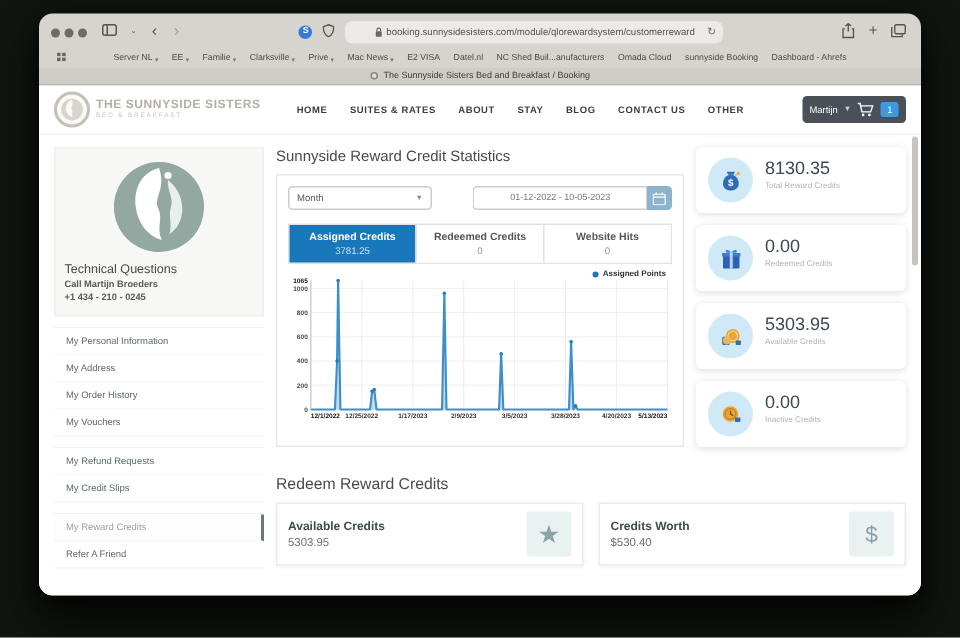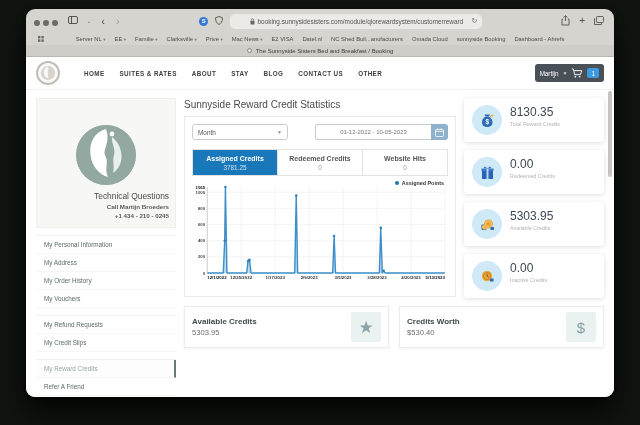--- a/index.html
+++ b/index.html
@@ -37,21 +37,21 @@
   .nav{display:flex;gap:15px;margin-left:24px;flex:1}
   .nav-item{font-size:6.3px;font-weight:bold;color:#3d3d3d;letter-spacing:.4px;cursor:pointer}
   .user-btn{background:#495057;border-radius:3px;height:18px;display:flex;align-items:center;gap:4px;padding:0 5px}
   .user-name{color:#fff;font-size:6.3px}
   .user-caret{color:#cfd2d6;font-size:5px}
   .cart-badge{background:#3d9ae0;color:#fff;font-size:6.3px;border-radius:2px;padding:1.5px 4px}
   
   .content{display:flex;gap:8px;padding:8px 10px 0 10px}
   
   .sb{width:140px;flex-shrink:0}
-  .help-card{background:#f7f7f6;border:1px solid #efefee;text-align:right;padding:26px 6px 8px}
+  .help-card{background:#f7f7f6;border:1px solid #efefee;text-align:left;padding:9px 6px 8px}
   .help-logo{width:60px;height:60px;border-radius:50%;background:#93a8a1;margin:0 auto 6px;overflow:hidden}
   .help-title{font-size:8.4px;color:#4a4a4a}
   .help-line{font-size:6.2px;font-weight:bold;color:#5a5a5a;margin-top:2px}
   .menu-group{margin-top:7px;border-top:1px solid #f1f1f0}
   .menu-item{font-size:6.3px;color:#5c6b66;padding:5px 8px;border-bottom:1px solid #f6f6f5;cursor:pointer;background:#fff}
   .menu-item.active{color:#9aa5a1;border-right:2px solid #6b7a75;background:#fdfdfd}
   
   .rest{flex:1;min-width:0}
   .row-top{display:flex;gap:8px}
   .main{flex:1;min-width:0}
@@ -203,20 +203,24 @@
   </div>
 
   <div class="site">
 
     <div class="site-header">
       <span class="logo-circle">
         <svg viewBox="0 0 20 20">
             <circle cx="10" cy="10" r="9" fill="#d8d5cf"></circle>
             <path d="M10 2 C6 3 4.5 7 5 10.5 C5.4 13.5 8 16 10.5 16.5 C9.5 14 11 12 9.8 10 C8.6 8 11.5 6.5 10 2 Z" fill="#faf9f7"></path>
           </svg>
+      </span>
+      <span class="brand-text">
+        <div class="brand-name">THE SUNNYSIDE SISTERS</div>
+        <div class="brand-tag">BED &amp; BREAKFAST</div>
       </span>
       <span class="nav">
         <span class="nav-item">HOME</span>
         <span class="nav-item">SUITES &amp; RATES</span>
         <span class="nav-item">ABOUT</span>
         <span class="nav-item">STAY</span>
         <span class="nav-item">BLOG</span>
         <span class="nav-item">CONTACT US</span>
         <span class="nav-item">OTHER</span>
       </span>
@@ -408,20 +412,21 @@
                   </svg>
               </span>
               <span>
                 <div class="stat-value">0.00</div>
                 <div class="stat-label">Inactive Credits</div>
               </span>
             </div>
           </div>
         </div>
 
+        <h2 class="redeem-title">Redeem Reward Credits</h2>
         <div class="redeem-row">
           <div class="redeem-card">
             <span>
               <div class="rc-title">Available Credits</div>
               <div class="rc-value">5303.95</div>
             </span>
             <span class="rc-iconbox">
                 <span class="star-glyph">★</span>
               </span>
           </div>

